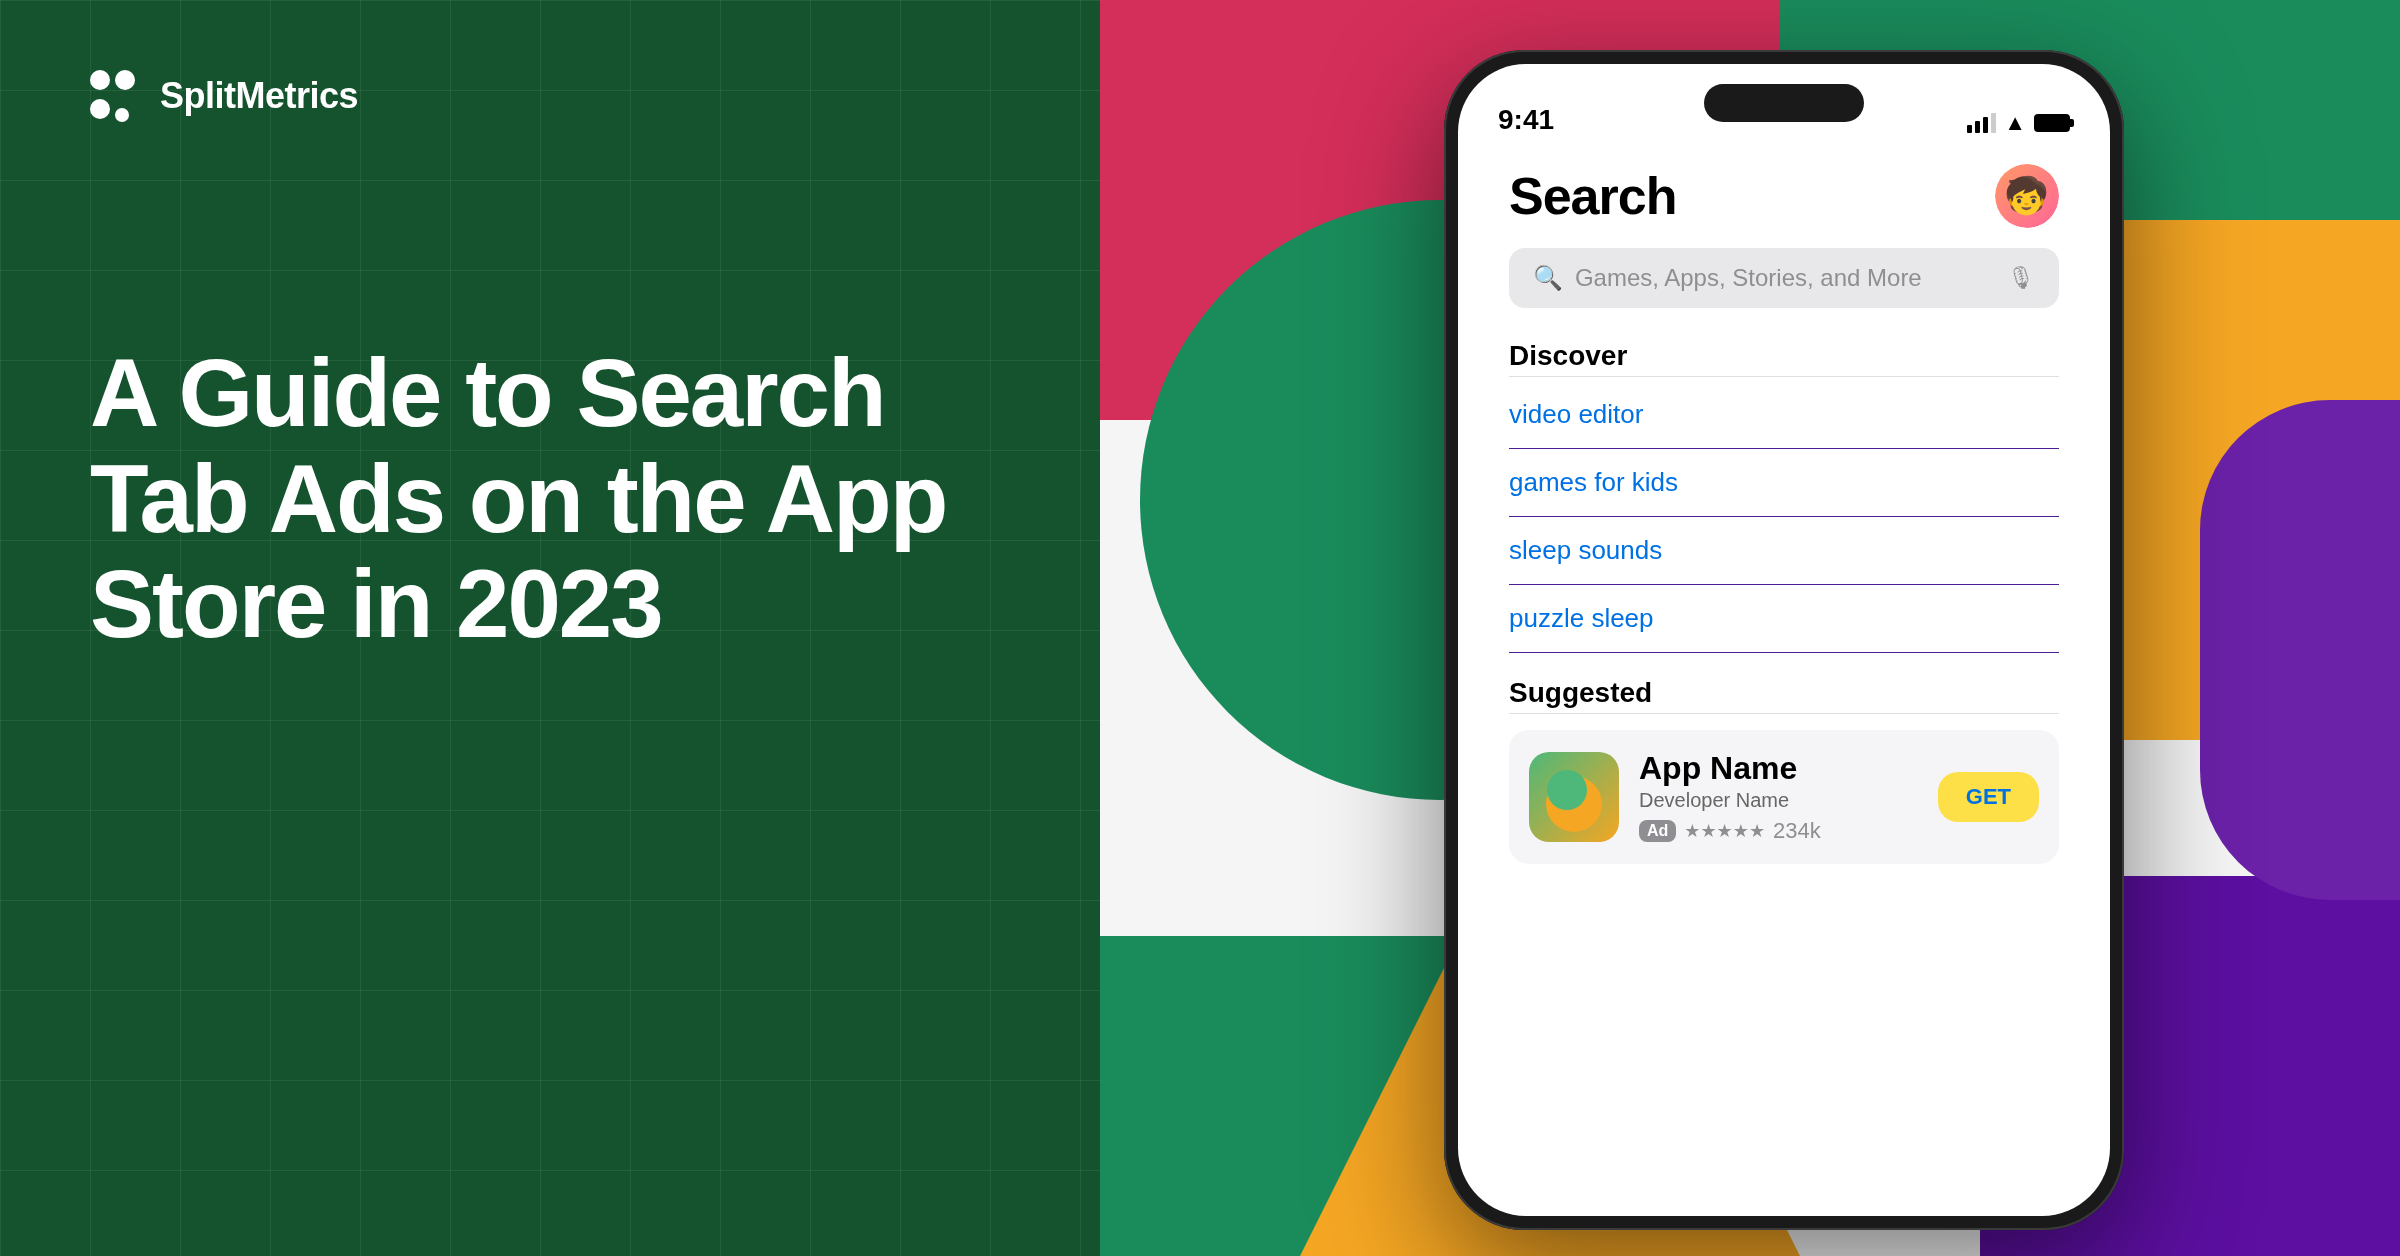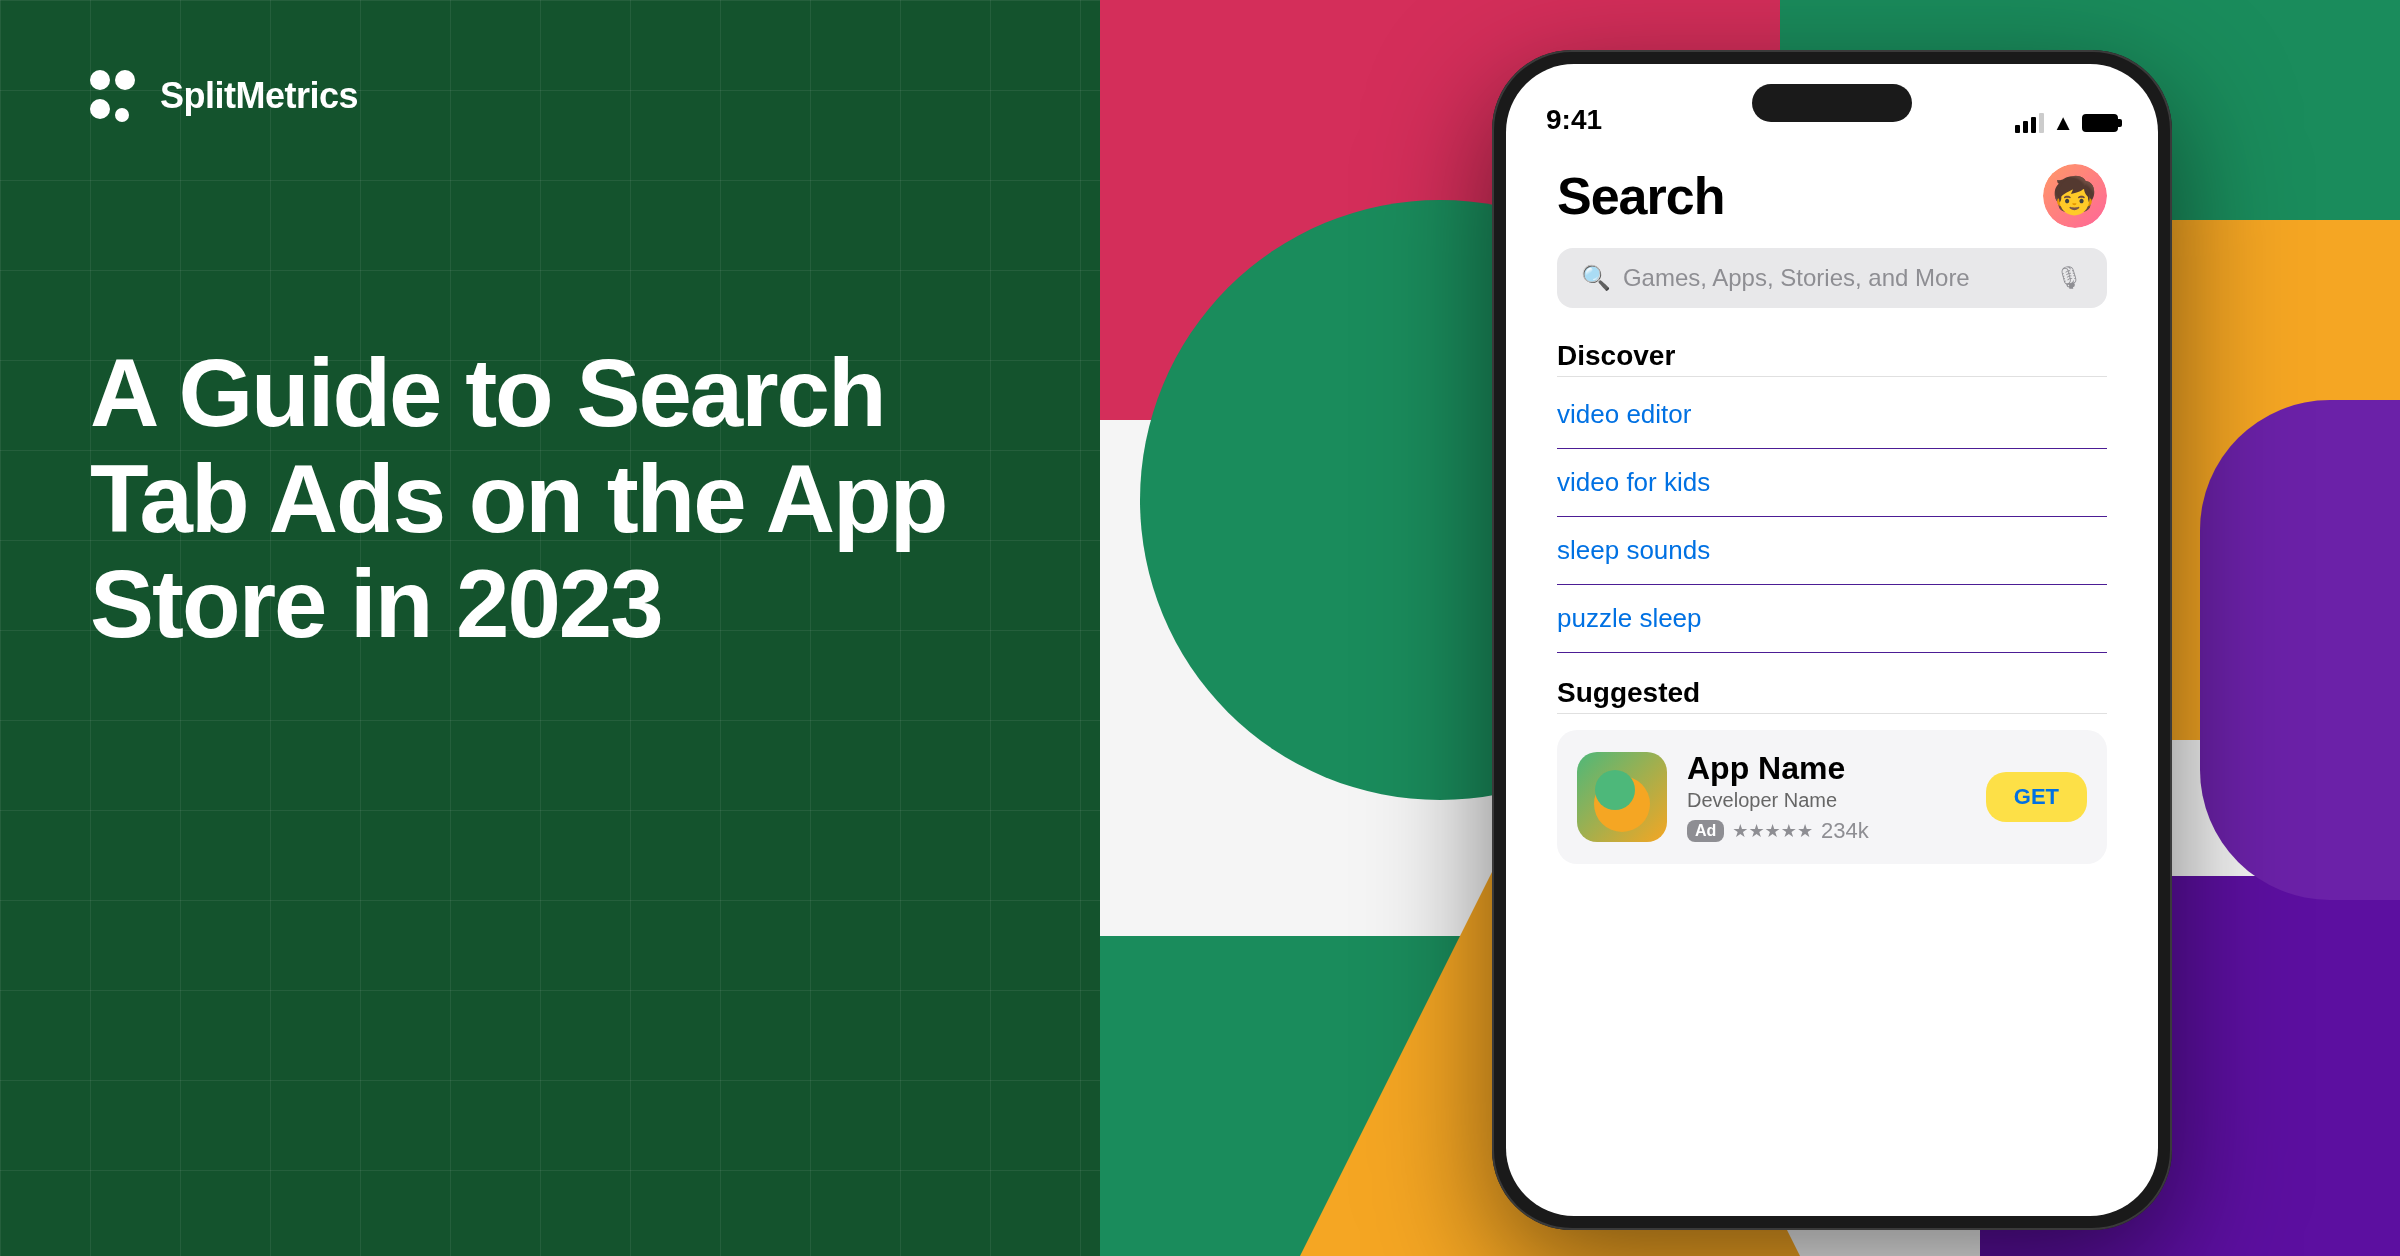--- a/index.html
+++ b/index.html
@@ -167,21 +167,20 @@
     }
 
     
     .phone-wrapper {
       position: absolute;
       top: 50px;
       left: 50%;
       transform: translateX(-45%);
       width: 680px;
       height: 1180px;
-      margin-left: 48px;
     }
 
     .phone-frame {
       width: 680px;
       height: 1180px;
       background: #1a1a1a;
       border-radius: 80px;
       position: relative;
       box-shadow: 0 40px 120px rgba(0,0,0,0.5), inset 0 0 0 2px #3a3a3a;
       overflow: hidden;
@@ -545,21 +544,21 @@
             </div>
 
             <div class="discover-section">
               <div class="section-title">Discover</div>
               <div class="divider"></div>
 
               <div class="discover-item">
                 <span class="discover-link">video editor</span>
               </div>
               <div class="discover-item">
-                <span class="discover-link">video for kids</span>
+                <span class="discover-link">games for kids</span>
               </div>
               <div class="discover-item">
                 <span class="discover-link">sleep sounds</span>
               </div>
               <div class="discover-item">
                 <span class="discover-link">puzzle sleep</span>
               </div>
             </div>
 
             <div class="suggested-section">

